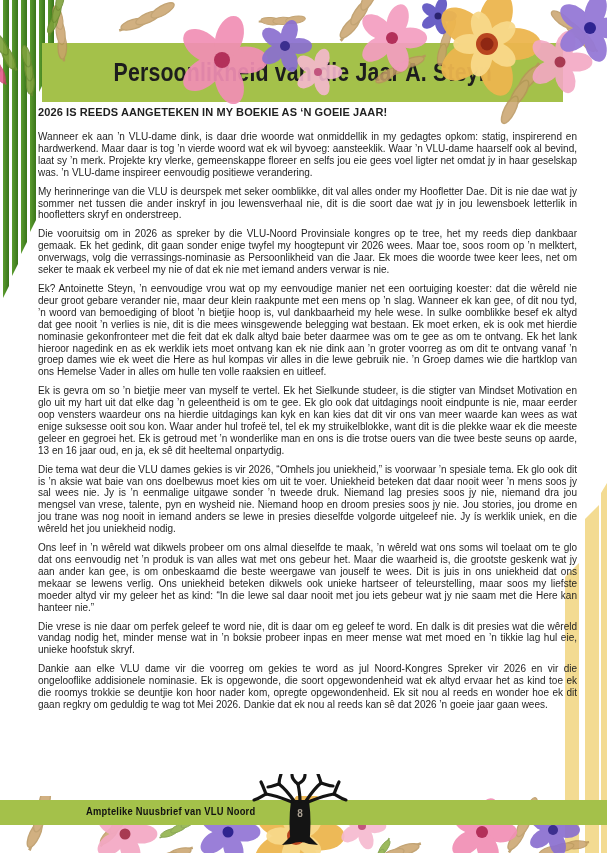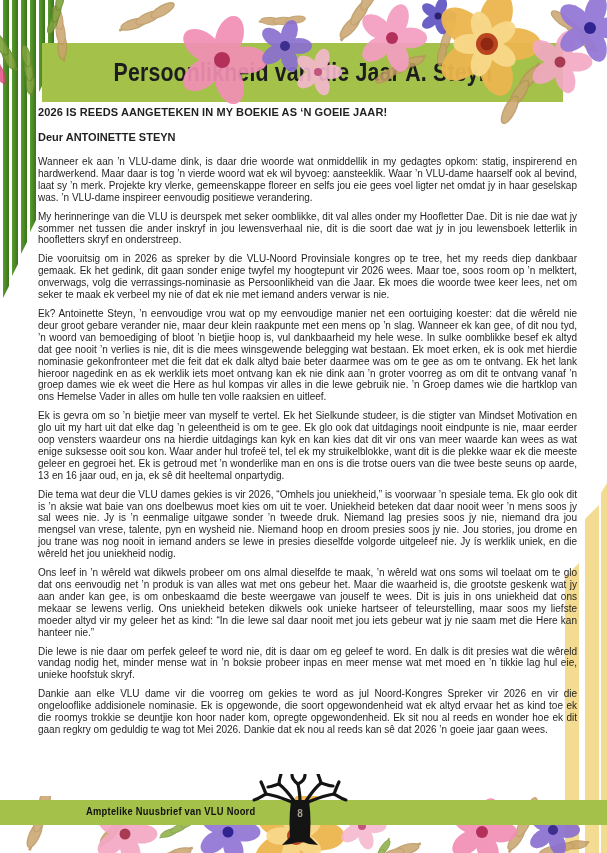--- a/index.html
+++ b/index.html
@@ -143,29 +143,28 @@
       <circle cx="560" cy="62" r="5.5" fill="#a83a52"></circle>
     </g>
     <g>
       <use href="#p5" fill="#9579d6" opacity=".95" transform="translate(590,28) scale(1.3)"></use>
       <circle cx="590" cy="28" r="6" fill="#2f2490"></circle>
     </g>
   </svg>
 
   <div class="content">
     <h2>2026 IS REEDS AANGETEKEN IN MY BOEKIE AS ‘N GOEIE JAAR!</h2>
-    <div class="byline">Deur ANTOINETTE STEYN</div>
     <p>Wanneer ek aan ’n VLU-dame dink, is daar drie woorde wat onmiddellik in my gedagtes opkom: statig, inspirerend en hardwerkend. Maar daar is tog ’n vierde woord wat ek wil byvoeg: aansteeklik. Waar ’n VLU-dame haarself ook al bevind, laat sy ’n merk. Projekte kry vlerke, gemeenskappe floreer en selfs jou eie gees voel ligter net omdat jy in haar geselskap was. ’n VLU-dame inspireer eenvoudig positiewe verandering.</p>
     <p>My herinneringe van die VLU is deurspek met seker oomblikke, dit val alles onder my Hoofletter Dae. Dit is nie dae wat jy sommer net tussen die ander inskryf in jou lewensverhaal nie, dit is die soort dae wat jy in jou lewensboek letterlik in hoofletters skryf en onderstreep.</p>
     <p>Die vooruitsig om in 2026 as spreker by die VLU-Noord Provinsiale kongres op te tree, het my reeds diep dankbaar gemaak. Ek het gedink, dit gaan sonder enige twyfel my hoogtepunt vir 2026 wees. Maar toe, soos room op ’n melktert, onverwags, volg die verrassings-nominasie as Persoonlikheid van die Jaar. Ek moes die woorde twee keer lees, net om seker te maak ek verbeel my nie of dat ek nie met iemand anders verwar is nie.</p>
     <p>Ek? Antoinette Steyn, ’n eenvoudige vrou wat op my eenvoudige manier net een oortuiging koester: dat die wêreld nie deur groot gebare verander nie, maar deur klein raakpunte met een mens op ’n slag. Wanneer ek kan gee, of dit nou tyd, ’n woord van bemoediging of bloot ’n bietjie hoop is, vul dankbaarheid my hele wese. In sulke oomblikke besef ek altyd dat gee nooit ’n verlies is nie, dit is die mees winsgewende belegging wat bestaan. Ek moet erken, ek is ook met hierdie nominasie gekonfronteer met die feit dat ek dalk altyd baie beter daarmee was om te gee as om te ontvang.  Ek het lank hieroor nagedink en as ek werklik iets moet ontvang kan ek nie dink aan ’n groter voorreg as om dit te ontvang vanaf ’n groep dames wie ek weet die Here as hul kompas vir alles in die lewe gebruik nie.  ’n Groep dames wie die hartklop van ons Hemelse Vader in alles om hulle ten volle raaksien en uitleef.</p>
     <p>Ek is gevra om so ’n bietjie meer van myself te vertel. Ek het Sielkunde studeer, is die stigter van Mindset Motivation en glo uit my hart uit dat elke dag ’n geleentheid is om te gee. Ek glo ook dat uitdagings nooit eindpunte is nie, maar eerder oop vensters waardeur ons na hierdie uitdagings kan kyk en kan kies dat dit vir ons van meer waarde kan wees as wat enige suksesse ooit sou kon. Waar ander hul trofeë tel, tel ek my struikelblokke, want dit is die plekke waar ek die meeste geleer en gegroei het. Ek is getroud met ’n wonderlike man en ons is die trotse ouers van die twee beste seuns op aarde, 13 en 16 jaar oud, en ja, ek sê dit heeltemal onpartydig.</p>
     <p>Die tema wat deur die VLU dames gekies is vir 2026, “Omhels jou uniekheid,” is voorwaar ’n spesiale tema. Ek glo ook dit is ’n aksie wat baie van ons doelbewus moet kies om uit te voer. Uniekheid beteken dat daar nooit weer ’n mens soos jy sal wees nie. Jy is ’n eenmalige uitgawe sonder ’n tweede druk. Niemand lag presies soos jy nie, niemand dra jou mengsel van vrese, talente, pyn en wysheid nie. Niemand hoop en droom presies soos jy nie. Jou stories, jou drome en jou trane was nog nooit in iemand anders se lewe in presies dieselfde volgorde uitgeleef nie.  Jy ís werklik uniek, en die wêreld het jou uniekheid nodig.</p>
     <p>Ons leef in ’n wêreld wat dikwels probeer om ons almal dieselfde te maak, ’n wêreld wat ons soms wil toelaat om te glo dat ons eenvoudig net ’n produk is van alles wat met ons gebeur het. Maar die waarheid is, die grootste geskenk wat jy aan ander kan gee, is om onbeskaamd die beste weergawe van jouself te wees. Dit is juis in ons uniekheid dat ons mekaar se lewens verlig. Ons uniekheid beteken dikwels ook unieke hartseer of teleurstelling, maar soos my liefste moeder altyd vir my geleer het as kind: “In die lewe sal daar nooit met jou iets gebeur wat jy nie saam met die Here kan hanteer nie.”</p>
-    <p>Die lewe is nie daar om perfek geleef te word nie, dit is daar om eg geleef te word. En dalk is dit presies wat die wêreld vandag nodig het, minder mense wat in ’n boksie probeer inpas en meer mense wat met moed en ’n tikkie lag hul eie, unieke hoofstuk skryf.</p>
+    <p>Die vrese is nie daar om perfek geleef te word nie, dit is daar om eg geleef te word. En dalk is dit presies wat die wêreld vandag nodig het, minder mense wat in ’n boksie probeer inpas en meer mense wat met moed en ’n tikkie lag hul eie, unieke hoofstuk skryf.</p>
     <p>Dankie aan elke VLU dame vir die voorreg om gekies te word as jul Noord-Kongres Spreker vir 2026 en vir die ongelooflike addisionele nominasie.  Ek is opgewonde, die soort opgewondenheid wat ek altyd ervaar het as kind toe ek die roomys trokkie se deuntjie kon hoor nader kom, opregte opgewondenheid.  Ek sit nou al reeds en wonder hoe ek dit gaan regkry om geduldig te wag tot Mei 2026. Dankie dat ek nou al reeds kan sê dat 2026 ’n goeie jaar gaan wees.</p>
   </div>
 
   <svg class="decor bottom-flowers" viewBox="0 0 607 57">
     <g fill="#c9a26b" stroke="#b8945c" opacity=".85">
       <use href="#leaf3" transform="translate(28,52) rotate(-30) scale(1.4)"></use>
       <use href="#leaf3" transform="translate(100,48) rotate(-10) scale(1.2)"></use>
       <use href="#leaf3" transform="translate(192,54) rotate(200) scale(1.2)"></use>
       <use href="#leaf3" transform="translate(420,50) rotate(-160) scale(1.3)"></use>
       <use href="#leaf3" transform="translate(508,54) rotate(-20) scale(1.3)"></use>

